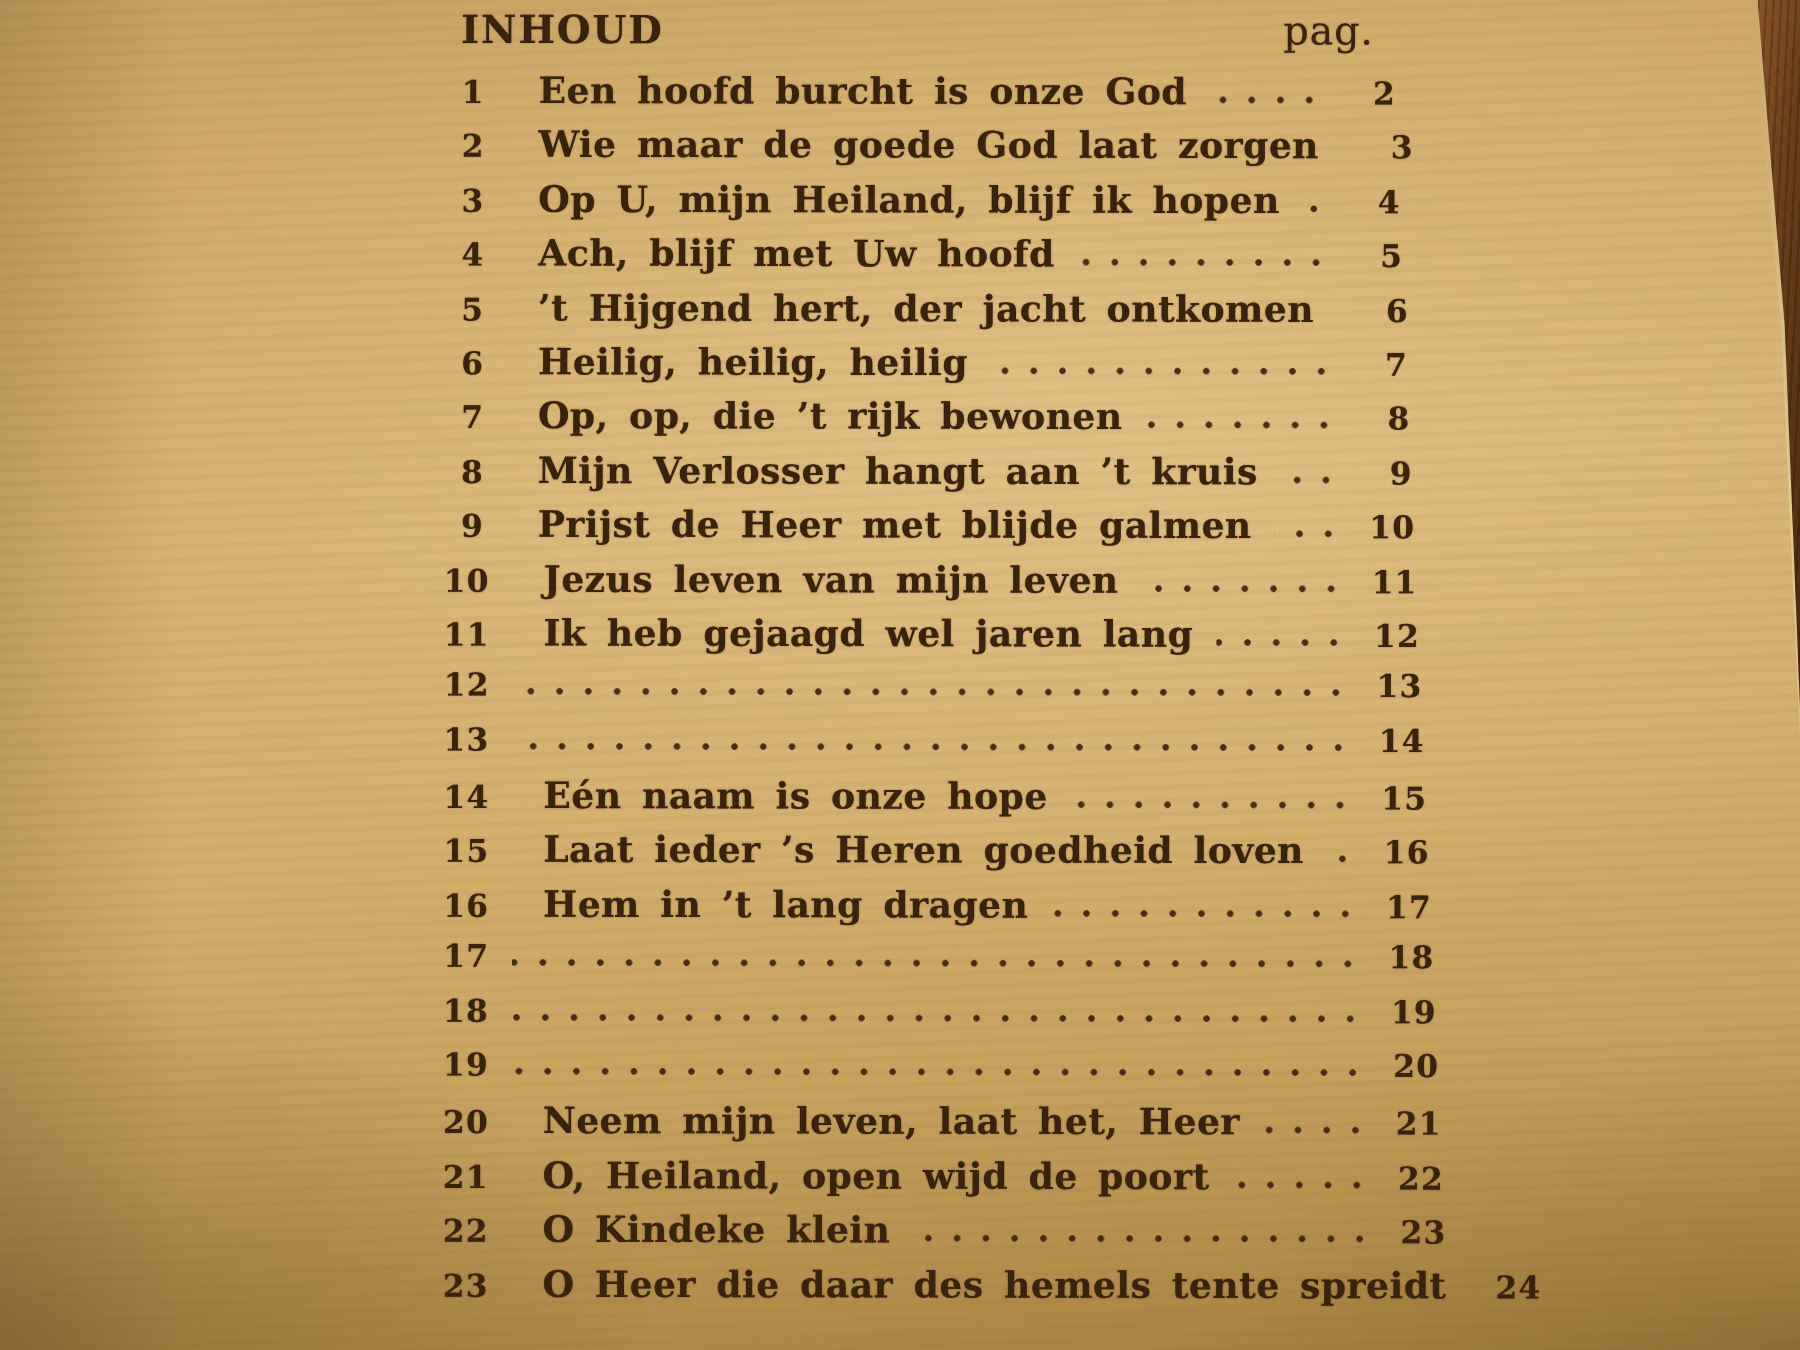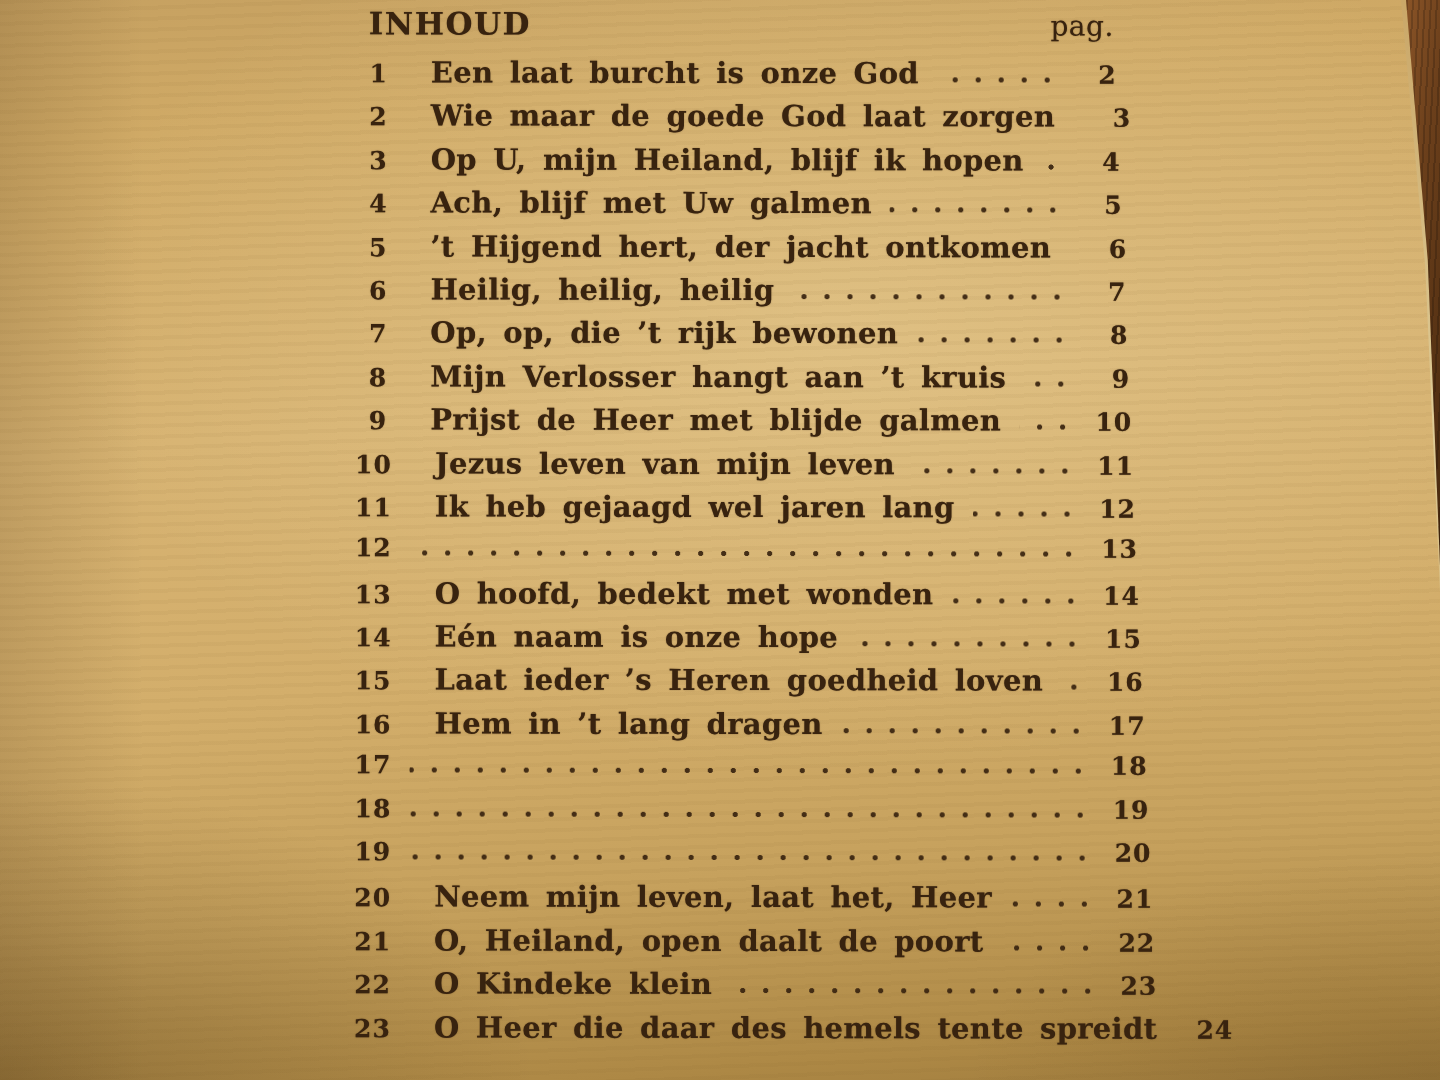--- a/index.html
+++ b/index.html
@@ -62,22 +62,22 @@
     width: 761px;
   }
   .toc-title {
     margin-left: 13px;
     font-size: 31px;
     font-weight: bold;
     letter-spacing: 1.5px;
     line-height: 37px;
   }
   .page-column-label {
-    margin-right: 3px;
-    font-size: 28px;
+    margin-right: 18px;
+    font-size: 32px;
     font-weight: normal;
     line-height: 37px;
     letter-spacing: 0.5px;
   }
   .toc-rows {
     margin-top: 13px;
   }
   .row {
     display: flex;
     align-items: baseline;
@@ -129,39 +129,39 @@
   <div class="wood-background"></div>
 
   <div class="toc">
     <div class="toc-header">
       <span class="toc-title">INHOUD</span>
       <span class="page-column-label">pag.</span>
     </div>
     <div class="toc-rows">
         <div class="row" style="--i: 0;">
     <span class="num">1</span>
-    <span class="title">Een laat burcht is onze God</span>
+    <span class="title">Een hoofd burcht is onze God</span>
     <span class="dots"></span>
     <span class="pagenum">2</span>
   </div>
         <div class="row" style="--i: 1;">
     <span class="num">2</span>
     <span class="title">Wie maar de goede God laat zorgen</span>
     <span class="dots"></span>
     <span class="pagenum">3</span>
   </div>
         <div class="row" style="--i: 2;">
     <span class="num">3</span>
     <span class="title">Op U, mijn Heiland, blijf ik hopen</span>
     <span class="dots"></span>
     <span class="pagenum">4</span>
   </div>
         <div class="row" style="--i: 3;">
     <span class="num">4</span>
-    <span class="title">Ach, blijf met Uw galmen</span>
+    <span class="title">Ach, blijf met Uw hoofd</span>
     <span class="dots"></span>
     <span class="pagenum">5</span>
   </div>
         <div class="row" style="--i: 4;">
     <span class="num">5</span>
     <span class="title">’t Hijgend hert, der jacht ontkomen</span>
     <span class="dots"></span>
     <span class="pagenum">6</span>
   </div>
         <div class="row" style="--i: 5;">
@@ -200,21 +200,20 @@
     <span class="dots"></span>
     <span class="pagenum">12</span>
   </div>
         <div class="row" style="--i: 11;">
     <span class="num">12</span>
     <span class="dots"></span>
     <span class="pagenum">13</span>
   </div>
         <div class="row" style="--i: 12;">
     <span class="num">13</span>
-    <span class="title">O hoofd, bedekt met wonden</span>
     <span class="dots"></span>
     <span class="pagenum">14</span>
   </div>
         <div class="row" style="--i: 13;">
     <span class="num">14</span>
     <span class="title">Eén naam is onze hope</span>
     <span class="dots"></span>
     <span class="pagenum">15</span>
   </div>
         <div class="row" style="--i: 14;">
@@ -245,21 +244,21 @@
     <span class="pagenum">20</span>
   </div>
         <div class="row" style="--i: 19;">
     <span class="num">20</span>
     <span class="title">Neem mijn leven, laat het, Heer</span>
     <span class="dots"></span>
     <span class="pagenum">21</span>
   </div>
         <div class="row" style="--i: 20;">
     <span class="num">21</span>
-    <span class="title">O, Heiland, open daalt de poort</span>
+    <span class="title">O, Heiland, open wijd de poort</span>
     <span class="dots"></span>
     <span class="pagenum">22</span>
   </div>
         <div class="row" style="--i: 21;">
     <span class="num">22</span>
     <span class="title">O Kindeke klein</span>
     <span class="dots"></span>
     <span class="pagenum">23</span>
   </div>
         <div class="row" style="--i: 22;">

